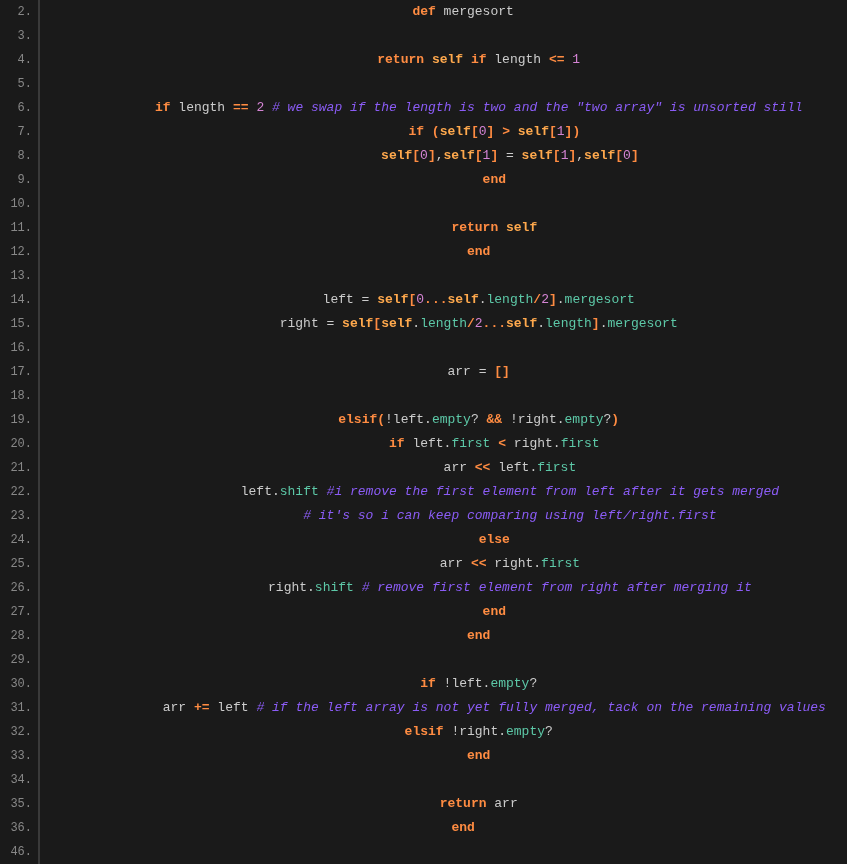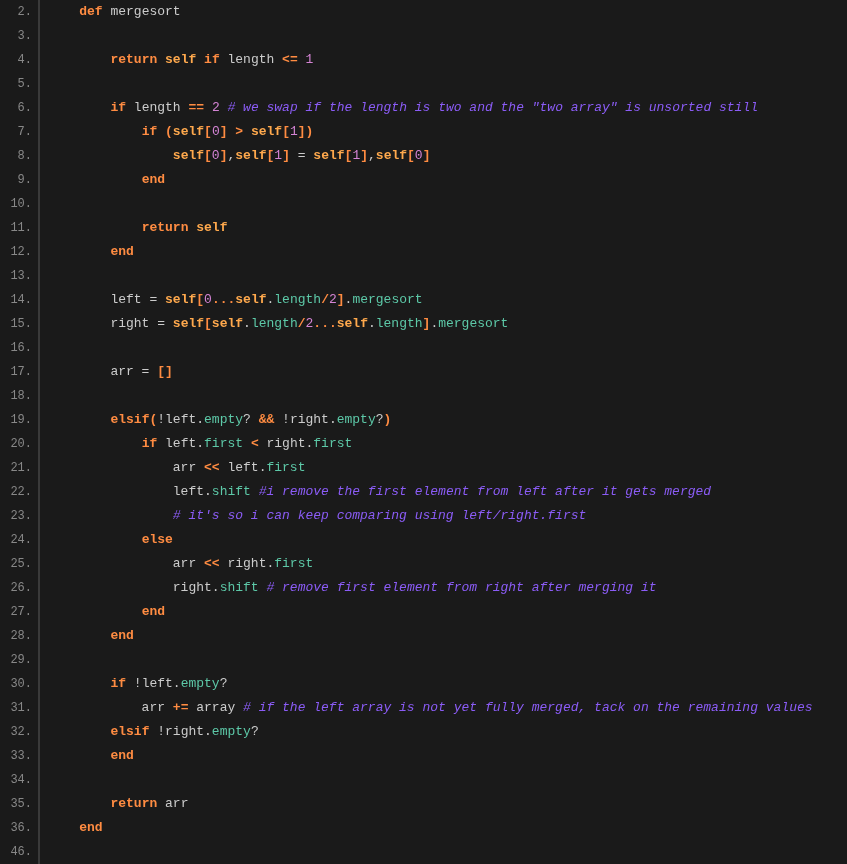--- a/index.html
+++ b/index.html
@@ -27,20 +27,21 @@
       color: #888;
       text-align: right;
       padding-right: 6px;
       height: 24px;
       font-size: 12px;
     }
     .code {
       flex: 1;
       padding-left: 8px;
       background: #1a1a1a;
+      text-align: center;
     }
     .code-line {
       height: 24px;
       white-space: pre;
       color: #ccc;
     }
     .kw { color: #ff8c42; font-weight: bold; }
     .self { color: #ffa94d; font-weight: bold; }
     .method { color: #5dc9a8; }
     .num { color: #d484d4; }
@@ -114,20 +115,20 @@
       <div class="code-line"><span class="ident">                arr </span><span class="op">&lt;&lt;</span><span class="ident"> left.</span><span class="method">first</span></div>
       <div class="code-line"><span class="ident">                left.</span><span class="method">shift</span><span class="ident"> </span><span class="comment">#i remove the first element from left after it gets merged</span></div>
       <div class="code-line"><span class="ident">                </span><span class="comment"># it's so i can keep comparing using left/right.first</span></div>
       <div class="code-line"><span class="ident">            </span><span class="kw">else</span></div>
       <div class="code-line"><span class="ident">                arr </span><span class="op">&lt;&lt;</span><span class="ident"> right.</span><span class="method">first</span></div>
       <div class="code-line"><span class="ident">                right.</span><span class="method">shift</span><span class="ident"> </span><span class="comment"># remove first element from right after merging it</span></div>
       <div class="code-line"><span class="ident">            </span><span class="kw">end</span></div>
       <div class="code-line"><span class="ident">        </span><span class="kw">end</span></div>
       <div class="code-line"></div>
       <div class="code-line"><span class="ident">        </span><span class="kw">if</span><span class="ident"> !left.</span><span class="method">empty</span><span class="ident">?</span></div>
-      <div class="code-line"><span class="ident">            arr </span><span class="op">+=</span><span class="ident"> array </span><span class="comment"># if the left array is not yet fully merged, tack on the remaining values</span></div>
+      <div class="code-line"><span class="ident">            arr </span><span class="op">+=</span><span class="ident"> left </span><span class="comment"># if the left array is not yet fully merged, tack on the remaining values</span></div>
       <div class="code-line"><span class="ident">        </span><span class="kw">elsif</span><span class="ident"> !right.</span><span class="method">empty</span><span class="ident">?</span></div>
       <div class="code-line"><span class="ident">        </span><span class="kw">end</span></div>
       <div class="code-line"></div>
       <div class="code-line"><span class="ident">        </span><span class="kw">return</span><span class="ident"> arr</span></div>
       <div class="code-line"><span class="ident">    </span><span class="kw">end</span></div>
     </div>
 </div>
 
 </body></html>

